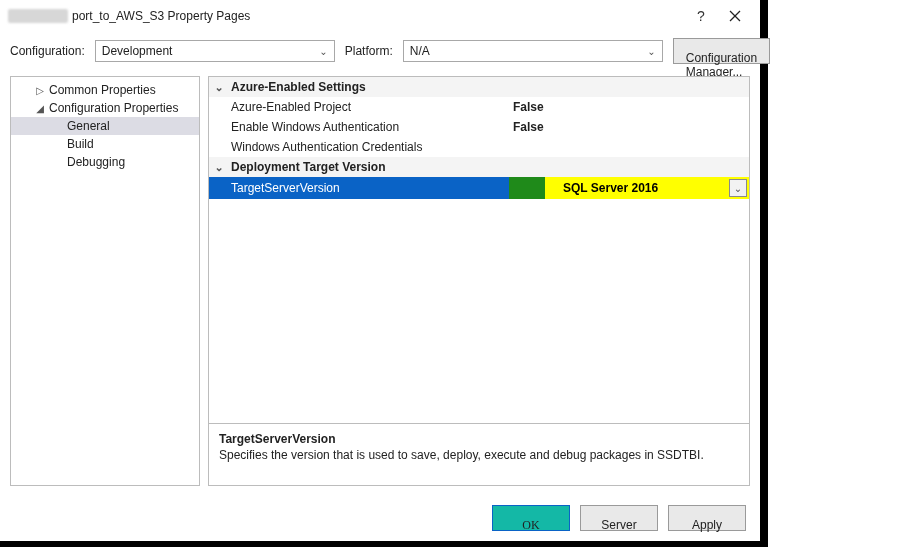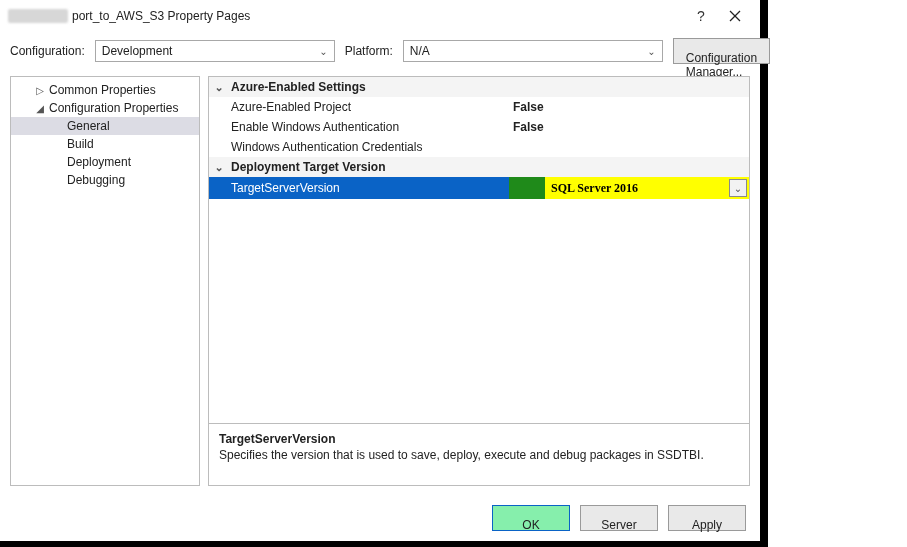--- a/index.html
+++ b/index.html
@@ -28,27 +28,27 @@
   .grid { flex:1; overflow:hidden; }
   .cat { height:20px; display:flex; align-items:center; gap:6px; padding:0 4px; font-weight:bold; background:#f4f4f4; }
   .cat .exp { width:12px; color:#555; font-size:11px; text-align:center; }
   .prow { height:20px; display:flex; align-items:center; }
   .pname { width:300px; padding-left:22px; }
   .pval { flex:1; padding-left:4px; font-weight:bold; }
   .hotrow { height:22px; display:flex; align-items:center; background:#0a63c6; color:#fff; position:relative; }
   .hotrow .pname { padding-left:22px; font-weight:normal; }
   .hotrow .hlval { flex:1; background:#ffff00; color:#000; font-weight:bold; height:100%; display:flex; align-items:center; position:relative; }
   .hotrow .hlgrn { width:36px; height:100%; background:#1f8a1a; }
-  .hotrow .hltxt { padding-left:6px;font-family:Liberation Serif, serif; }
+  .hotrow .hltxt { padding-left:18px; }
   .dropbtn { position:absolute; right:2px; top:2px; width:18px; height:18px; border:1px solid #8a8a8a; background:#f2f2f2; display:flex; align-items:center; justify-content:center; font-size:10px; color:#555; }
   .desc { border-top:1px solid #bcbcbc; padding:8px 10px; height:62px; }
   .desc-title { font-weight:bold; margin-bottom:2px; }
   .footer { position:absolute; bottom:10px; right:14px; display:flex; gap:10px; }
   .footer .btn { width:78px; justify-content:center; }
-  .footer .btn.primary { border:1.5px solid #0a63c6; background:#86efac; }
+  .footer .btn.primary { border:1.5px solid #0a63c6; background:#14b8a6;font-family:Liberation Serif, serif; }
 </style>
 </head>
 <body>
 
 <div class="window">
 
   <div class="titlebar">
     <div class="title-blur"></div>
     <div class="title-text">port_to_AWS_S3 Property Pages</div>
     <div class="title-spacer"></div>
@@ -86,23 +86,20 @@
       </div>
       <div class="tree-row indent1">
         <span class="glyph">◢</span>
         <span>Configuration Properties</span>
       </div>
       <div class="tree-row indent3 sel">
         <span>General</span>
       </div>
       <div class="tree-row indent3">
         <span>Build</span>
-      </div>
-      <div class="tree-row indent3">
-        <span>Deployment</span>
       </div>
       <div class="tree-row indent3">
         <span>Debugging</span>
       </div>
     </div>
 
     <div class="proppane">
       <div class="grid">
         <div class="cat">
           <span class="exp">⌄</span>

